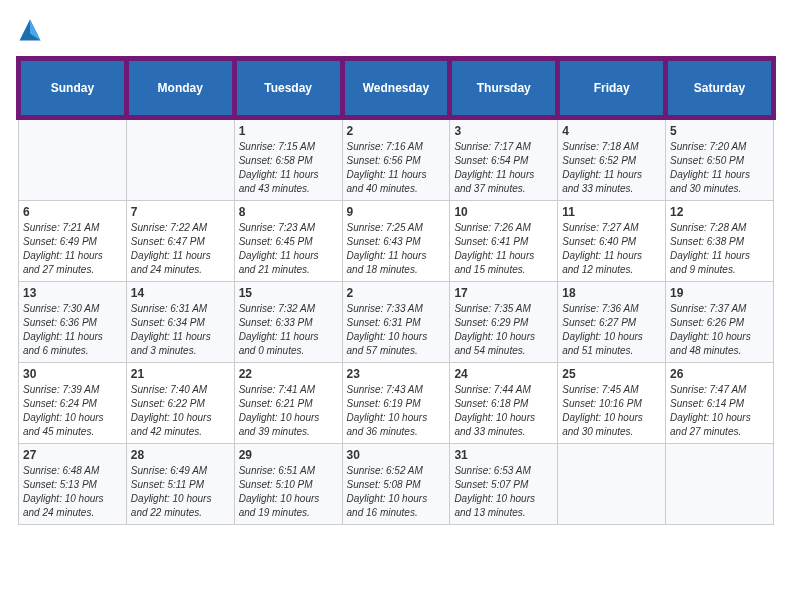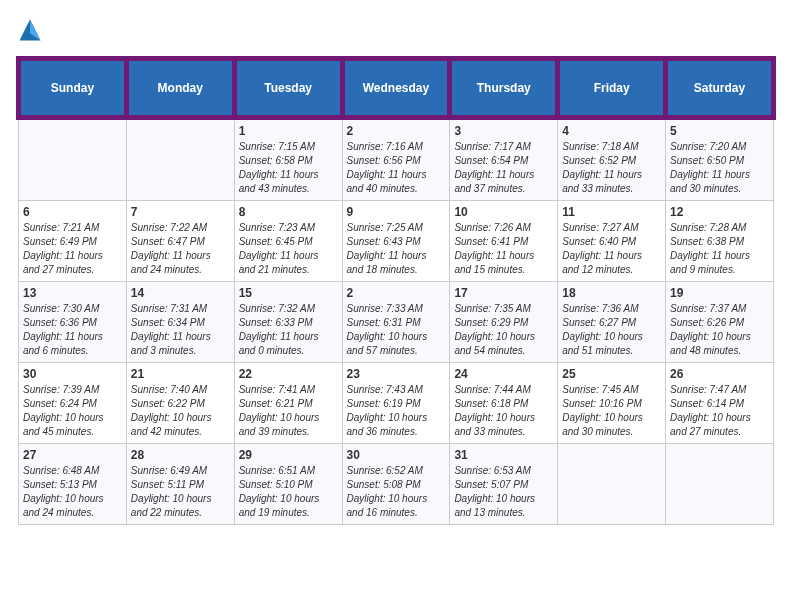--- a/index.html
+++ b/index.html
@@ -204,21 +204,21 @@
       </tr>
       <tr>
         <td>
           <span class="day-num">13</span>
           <div class="cell-info">Sunrise: 7:30 AM
 Sunset: 6:36 PM
 Daylight: 11 hours and 6 minutes.</div>
         </td>
         <td>
           <span class="day-num">14</span>
-          <div class="cell-info">Sunrise: 7:31 AM
+          <div class="cell-info">Sunrise: 6:31 AM
 Sunset: 6:34 PM
 Daylight: 11 hours and 3 minutes.</div>
         </td>
         <td>
           <span class="day-num">15</span>
           <div class="cell-info">Sunrise: 7:32 AM
 Sunset: 6:33 PM
 Daylight: 11 hours and 0 minutes.</div>
         </td>
         <td>

